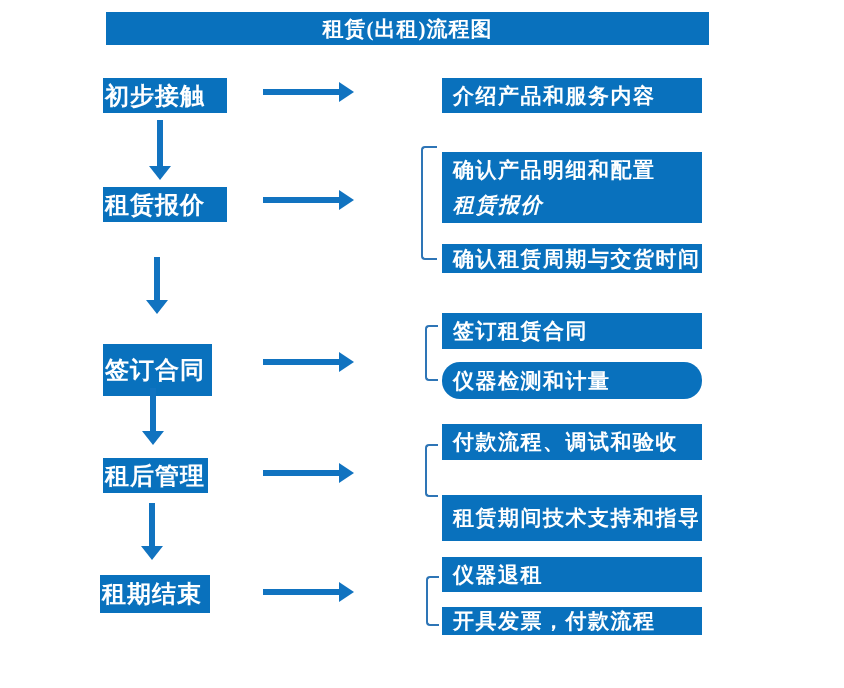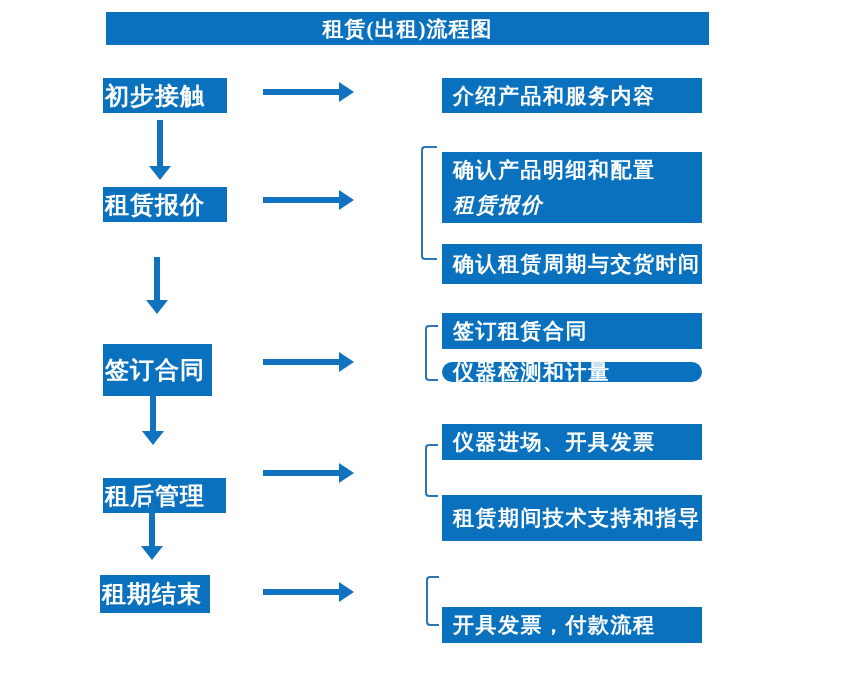--- a/index.html
+++ b/index.html
@@ -82,21 +82,21 @@
 </head>
 <body>
 
 <div class="canvas">
 
   <div class="banner">租赁(出租)流程图</div>
 
   <div class="box step-box" style="top:78px;  height:35px;">初步接触</div>
   <div class="box step-box" style="top:187px; height:35px;">租赁报价</div>
   <div class="box step-box" style="top:344px; height:52px; width:109px;">签订合同</div>
-  <div class="box step-box" style="top:478px; height:35px; width:123px;">租后管理</div>
+  <div class="box step-box" style="top:458px; height:35px; width:105px;">租后管理</div>
   <div class="box step-box" style="top:575px; height:38px; left:100px; width:110px;">租期结束</div>
 
   <div class="v-arrow" style="left:149px; top:120px; height:60px;">
       <div class="shaft"></div>
       <div class="head"></div>
     </div>
   <div class="v-arrow" style="left:146px; top:257px; height:57px;">
       <div class="shaft"></div>
       <div class="head"></div>
     </div>
@@ -131,20 +131,21 @@
     </div>
 
   <div class="bracket" style="left:421px; top:146px; width:16px; height:114px;"></div>
   <div class="bracket" style="left:425px; top:325px; width:13px; height:56px;"></div>
   <div class="bracket" style="left:425px; top:444px; width:13px; height:53px;"></div>
   <div class="bracket" style="left:426px; top:576px; width:13px; height:50px;"></div>
 
   <div class="box detail-box" style="top:78px;  height:35px;">介绍产品和服务内容</div>
   <div class="box detail-box" style="top:152px; height:35px;font-family:Liberation Serif, serif;">确认产品明细和配置</div>
   <div class="box detail-box" style="top:186px; height:37px;font-style:italic;">租赁报价</div>
-  <div class="box detail-box" style="top:244px; height:40px;">确认租赁周期与交货时间</div>
+  <div class="box detail-box" style="top:244px; height:29px;">确认租赁周期与交货时间</div>
   <div class="box detail-box" style="top:313px; height:36px;">签订租赁合同</div>
-  <div class="box detail-box" style="top:362px; height:20px;border-radius:18px;">仪器检测和计量</div>
-  <div class="box detail-box" style="top:424px; height:36px;">仪器进场、开具发票</div>
+  <div class="box detail-box" style="top:362px; height:37px;border-radius:18px;">仪器检测和计量</div>
+  <div class="box detail-box" style="top:424px; height:36px;">付款流程、调试和验收</div>
   <div class="box detail-box" style="top:495px; height:46px;">租赁期间技术支持和指导</div>
-  <div class="box detail-box" style="top:607px; height:36px;">开具发票，付款流程</div>
+  <div class="box detail-box" style="top:557px; height:35px;">仪器退租</div>
+  <div class="box detail-box" style="top:607px; height:28px;">开具发票，付款流程</div>
 
 </div>
 
 </body></html>

